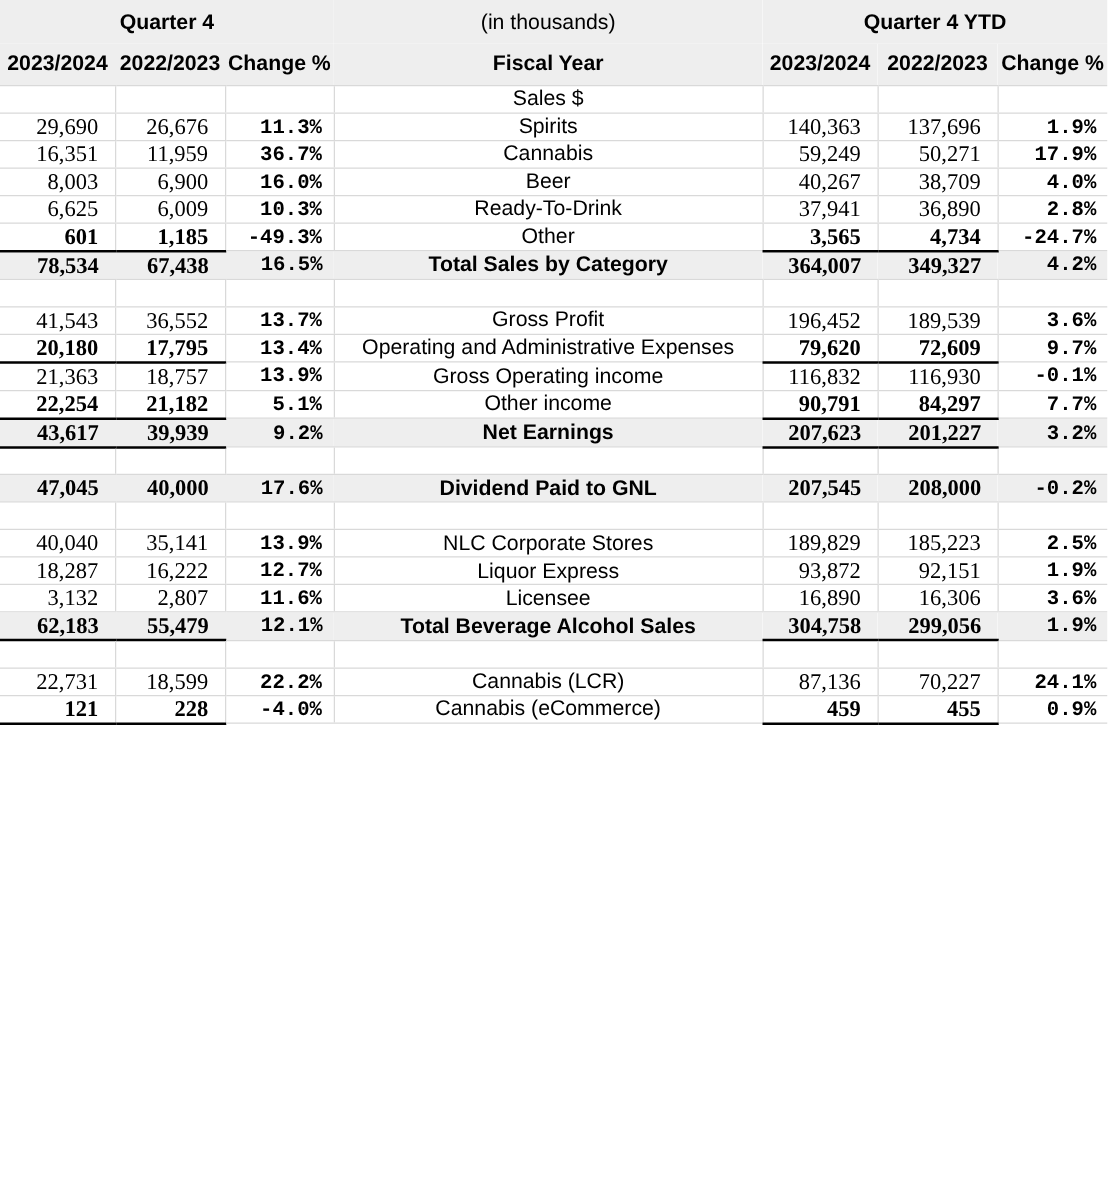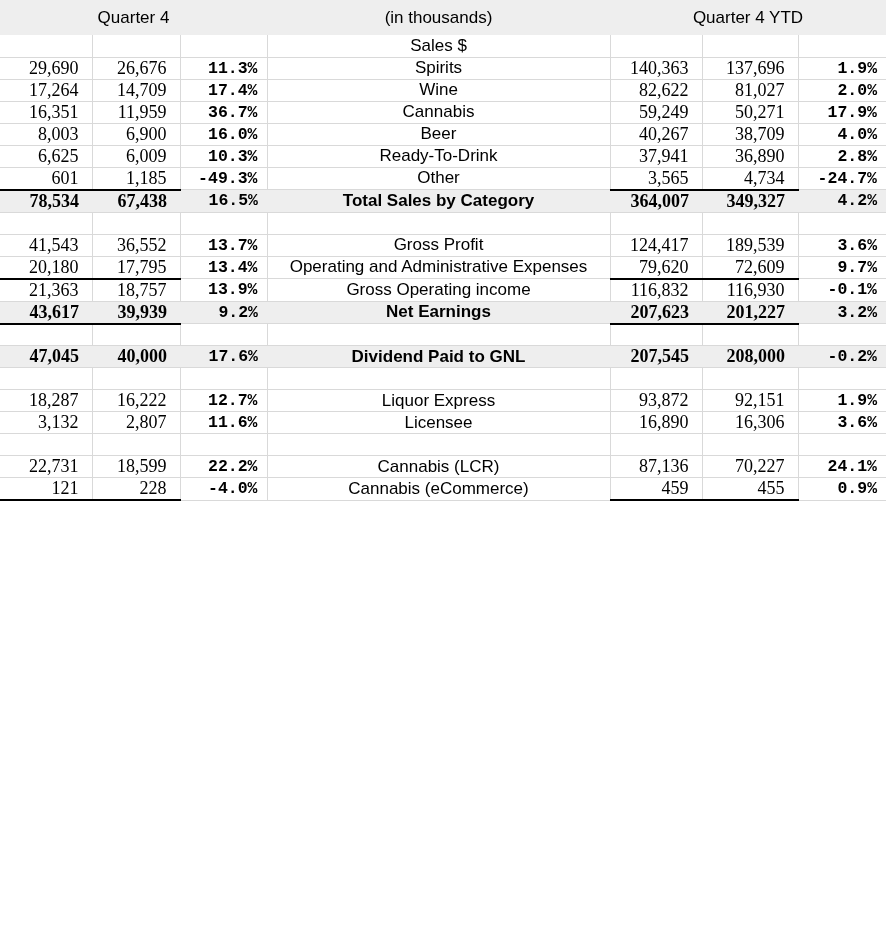--- a/index.html
+++ b/index.html
@@ -31,21 +31,21 @@
   td{
     vertical-align:middle;
     white-space:nowrap;
     overflow:hidden;
     padding:0;
   }
 
   
   thead td{
     background:var(--shading);
-    font-weight:400;
+    font-weight:700;
     font-size:17px;
     text-align:center;
   }
   thead tr.title-row{height:35px;}
   thead tr.cols-row{height:33px;}
   thead tr.cols-row td{border-bottom:1px solid var(--grid);}
   thead td.normal{font-weight:400;}
 
   
   tbody tr{height:22px;}
@@ -69,69 +69,69 @@
     text-align:center;
   }
 
   
   tbody tr:not(.row-total) td.vline{border-left:1px solid var(--grid);}
 
   
   tbody tr.row-total td{background:var(--shading);font-weight:700;}
 
   
-  tbody td.rule-b{border-bottom:2px solid var(--rule);}
+  tbody td.rule-b{border-bottom:2px solid var(--rule);font-weight:bold;}
 </style>
 </head>
 <body>
 
 <table>
   <colgroup>
     <col class="c-num1">
       <col class="c-num2">
       <col class="c-pct1">
     <col class="c-label">
     <col class="c-num3">
       <col class="c-num4">
       <col class="c-pct2">
   </colgroup>
   <thead>
     <tr class="title-row">
       <td colspan="3">Quarter 4</td>
       <td class="normal">(in thousands)</td>
       <td colspan="3">Quarter 4 YTD</td>
     </tr>
+    <tr class="cols-row">
+      <td>2023/2024</td>
+      <td>2022/2023</td>
+      <td>Change %</td>
+      <td>Fiscal Year</td>
+      <td>2023/2024</td>
+      <td>2022/2023</td>
+      <td>Change %</td>
+    </tr>
   </thead>
   <tbody>
       <tr class="row-section">
         <td class="num"></td>
         <td class="num vline"></td>
         <td class="pct vline"></td>
         <td class="label vline">Sales $</td>
         <td class="num vline"></td>
         <td class="num vline"></td>
         <td class="pct vline"></td>
       </tr>
       <tr class="row-data">
         <td class="num">29,690</td>
         <td class="num vline">26,676</td>
         <td class="pct vline">11.3%</td>
         <td class="label vline">Spirits</td>
         <td class="num vline">140,363</td>
         <td class="num vline">137,696</td>
         <td class="pct vline">1.9%</td>
-      </tr>
-      <tr class="row-data">
-        <td class="num">17,264</td>
-        <td class="num vline">14,709</td>
-        <td class="pct vline">17.4%</td>
-        <td class="label vline">Wine</td>
-        <td class="num vline">82,622</td>
-        <td class="num vline">81,027</td>
-        <td class="pct vline">2.0%</td>
       </tr>
       <tr class="row-data">
         <td class="num">16,351</td>
         <td class="num vline">11,959</td>
         <td class="pct vline">36.7%</td>
         <td class="label vline">Cannabis</td>
         <td class="num vline">59,249</td>
         <td class="num vline">50,271</td>
         <td class="pct vline">17.9%</td>
       </tr>
@@ -178,41 +178,50 @@
         <td class="label vline"></td>
         <td class="num vline"></td>
         <td class="num vline"></td>
         <td class="pct vline"></td>
       </tr>
       <tr class="row-data">
         <td class="num">41,543</td>
         <td class="num vline">36,552</td>
         <td class="pct vline">13.7%</td>
         <td class="label vline">Gross Profit</td>
-        <td class="num vline">124,417</td>
+        <td class="num vline">196,452</td>
         <td class="num vline">189,539</td>
         <td class="pct vline">3.6%</td>
       </tr>
       <tr class="row-data">
         <td class="num rule-b">20,180</td>
         <td class="num vline rule-b">17,795</td>
         <td class="pct vline">13.4%</td>
         <td class="label vline">Operating and Administrative Expenses</td>
         <td class="num vline rule-b">79,620</td>
         <td class="num vline rule-b">72,609</td>
         <td class="pct vline">9.7%</td>
       </tr>
       <tr class="row-data">
         <td class="num">21,363</td>
         <td class="num vline">18,757</td>
         <td class="pct vline">13.9%</td>
         <td class="label vline">Gross Operating income</td>
         <td class="num vline">116,832</td>
         <td class="num vline">116,930</td>
         <td class="pct vline">-0.1%</td>
+      </tr>
+      <tr class="row-data">
+        <td class="num rule-b">22,254</td>
+        <td class="num vline rule-b">21,182</td>
+        <td class="pct vline">5.1%</td>
+        <td class="label vline">Other income</td>
+        <td class="num vline rule-b">90,791</td>
+        <td class="num vline rule-b">84,297</td>
+        <td class="pct vline">7.7%</td>
       </tr>
       <tr class="row-total">
         <td class="num rule-b">43,617</td>
         <td class="num vline rule-b">39,939</td>
         <td class="pct vline">9.2%</td>
         <td class="label vline">Net Earnings</td>
         <td class="num vline rule-b">207,623</td>
         <td class="num vline rule-b">201,227</td>
         <td class="pct vline">3.2%</td>
       </tr>
@@ -237,37 +246,55 @@
       <tr class="row-blank">
         <td class="num"></td>
         <td class="num vline"></td>
         <td class="pct vline"></td>
         <td class="label vline"></td>
         <td class="num vline"></td>
         <td class="num vline"></td>
         <td class="pct vline"></td>
       </tr>
       <tr class="row-data">
+        <td class="num">40,040</td>
+        <td class="num vline">35,141</td>
+        <td class="pct vline">13.9%</td>
+        <td class="label vline">NLC Corporate Stores</td>
+        <td class="num vline">189,829</td>
+        <td class="num vline">185,223</td>
+        <td class="pct vline">2.5%</td>
+      </tr>
+      <tr class="row-data">
         <td class="num">18,287</td>
         <td class="num vline">16,222</td>
         <td class="pct vline">12.7%</td>
         <td class="label vline">Liquor Express</td>
         <td class="num vline">93,872</td>
         <td class="num vline">92,151</td>
         <td class="pct vline">1.9%</td>
       </tr>
       <tr class="row-data">
         <td class="num">3,132</td>
         <td class="num vline">2,807</td>
         <td class="pct vline">11.6%</td>
         <td class="label vline">Licensee</td>
         <td class="num vline">16,890</td>
         <td class="num vline">16,306</td>
         <td class="pct vline">3.6%</td>
       </tr>
+      <tr class="row-total">
+        <td class="num rule-b">62,183</td>
+        <td class="num vline rule-b">55,479</td>
+        <td class="pct vline">12.1%</td>
+        <td class="label vline">Total Beverage Alcohol Sales</td>
+        <td class="num vline rule-b">304,758</td>
+        <td class="num vline rule-b">299,056</td>
+        <td class="pct vline">1.9%</td>
+      </tr>
       <tr class="row-blank">
         <td class="num"></td>
         <td class="num vline"></td>
         <td class="pct vline"></td>
         <td class="label vline"></td>
         <td class="num vline"></td>
         <td class="num vline"></td>
         <td class="pct vline"></td>
       </tr>
       <tr class="row-data">

